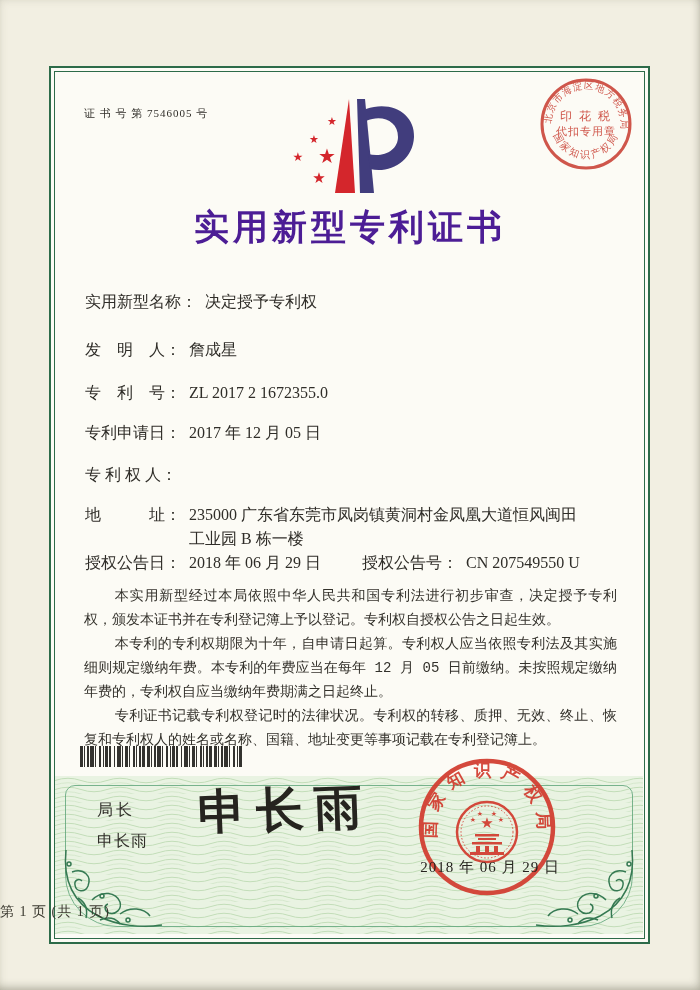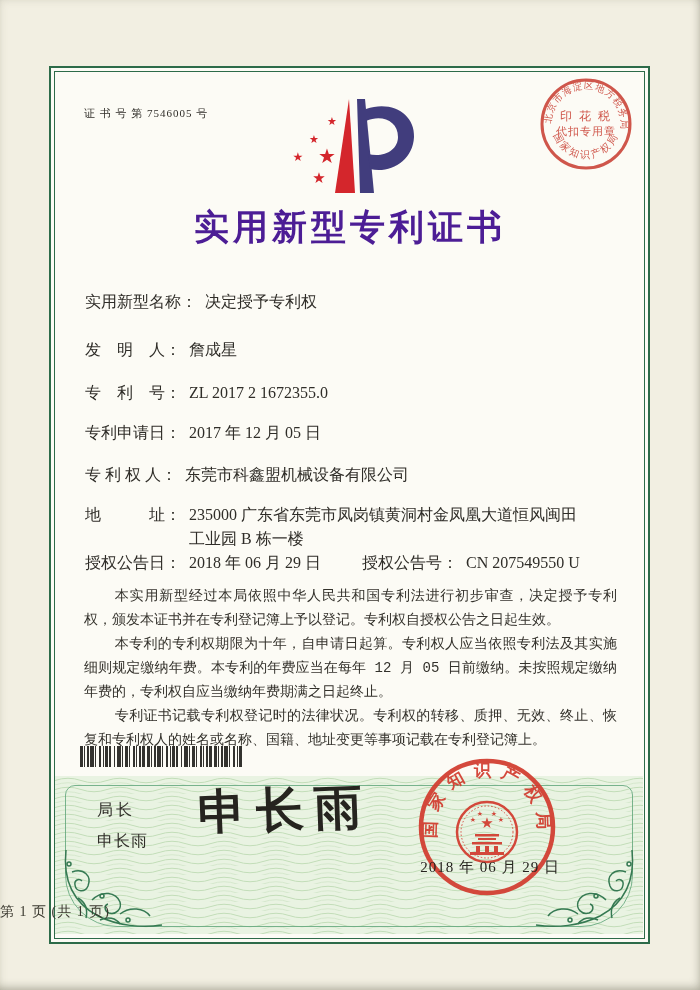--- a/index.html
+++ b/index.html
@@ -134,21 +134,20 @@
 <div class="abs fieldrow r3">
   <span class="lbl">专　利　号：</span>
   <span class="val">ZL 2017 2 1672355.0</span>
 </div>
 <div class="abs fieldrow r4">
   <span class="lbl">专利申请日：</span>
   <span class="val">2017 年 12 月 05 日</span>
 </div>
 <div class="abs fieldrow r5">
   <span class="lbl">专 利 权 人：</span>
-  <span class="val">东莞市科鑫盟机械设备有限公司</span>
 </div>
 <div class="abs fieldrow r6">
   <span class="lbl">地　　　址：</span>
   <span class="val">235000 广东省东莞市凤岗镇黄洞村金凤凰大道恒风闽田
 工业园 B 栋一楼</span>
 </div>
 <div class="abs fieldrow r7a">
   <span class="lbl">授权公告日：</span>
   <span class="val">2018 年 06 月 29 日</span>
 </div>

